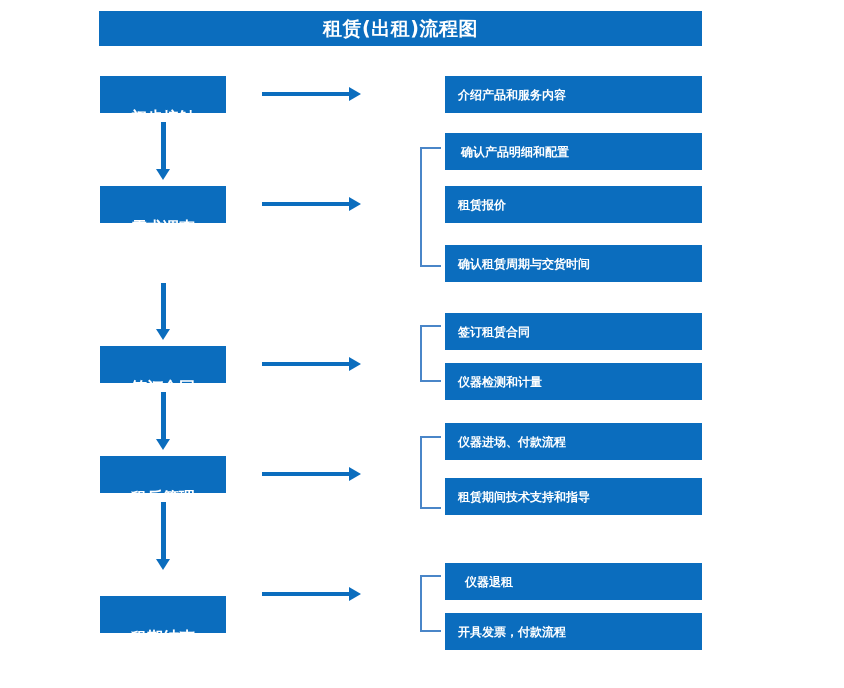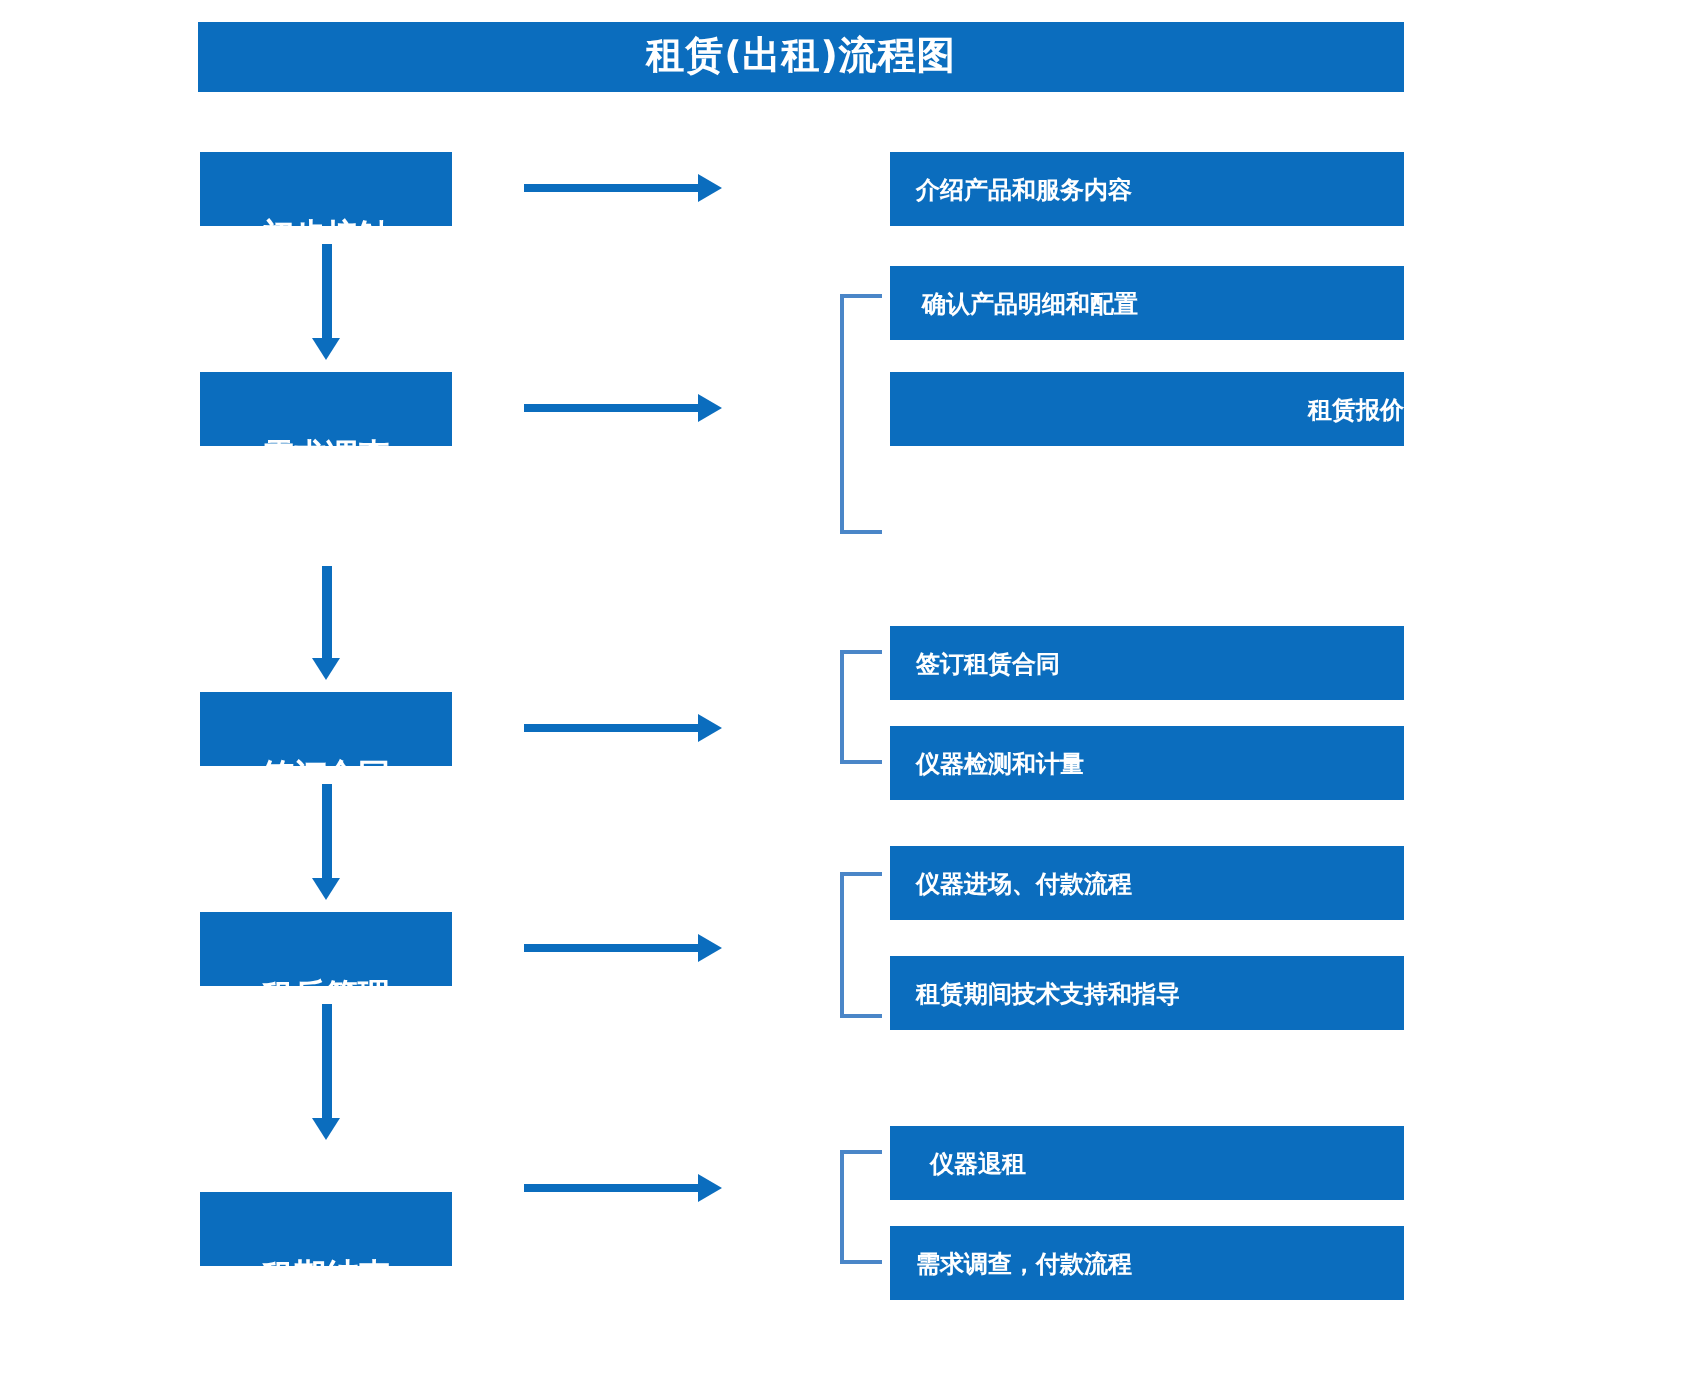--- a/index.html
+++ b/index.html
@@ -174,22 +174,25 @@
     <span class="stage-label">需求调查</span>
   </div>
   <div class="h-arrow" style="top:197px;">
     <div class="shaft"></div>
     <div class="head"></div>
   </div>
   <div class="bracket" style="top:147px; height:120px;"></div>
   <div class="detail-box" style="top:133px;padding-left:16px;">
     <span class="detail-label">确认产品明细和配置</span>
   </div>
-  <div class="detail-box" style="top:186px;justify-content:flex-end;">
+  <div class="detail-box" style="top:186px;">
     <span class="detail-label">租赁报价</span>
+  </div>
+  <div class="detail-box" style="top:245px;">
+    <span class="detail-label">确认租赁周期与交货时间</span>
   </div>
 
   <div class="v-arrow" style="top:283px; height:57px;">
     <div class="shaft" style="height:46px;"></div>
     <div class="head"></div>
   </div>
 
   <div class="stage-box" style="top:346px;">
     <span class="stage-label">签订合同</span>
   </div>
@@ -235,16 +238,16 @@
   </div>
   <div class="h-arrow" style="top:587px;">
     <div class="shaft"></div>
     <div class="head"></div>
   </div>
   <div class="bracket" style="top:575px; height:57px;"></div>
   <div class="detail-box" style="top:563px;padding-left:20px;">
     <span class="detail-label">仪器退租</span>
   </div>
   <div class="detail-box" style="top:613px;">
-    <span class="detail-label">需求调查，付款流程</span>
+    <span class="detail-label">开具发票，付款流程</span>
   </div>
 
 </div>
 
 </body></html>

